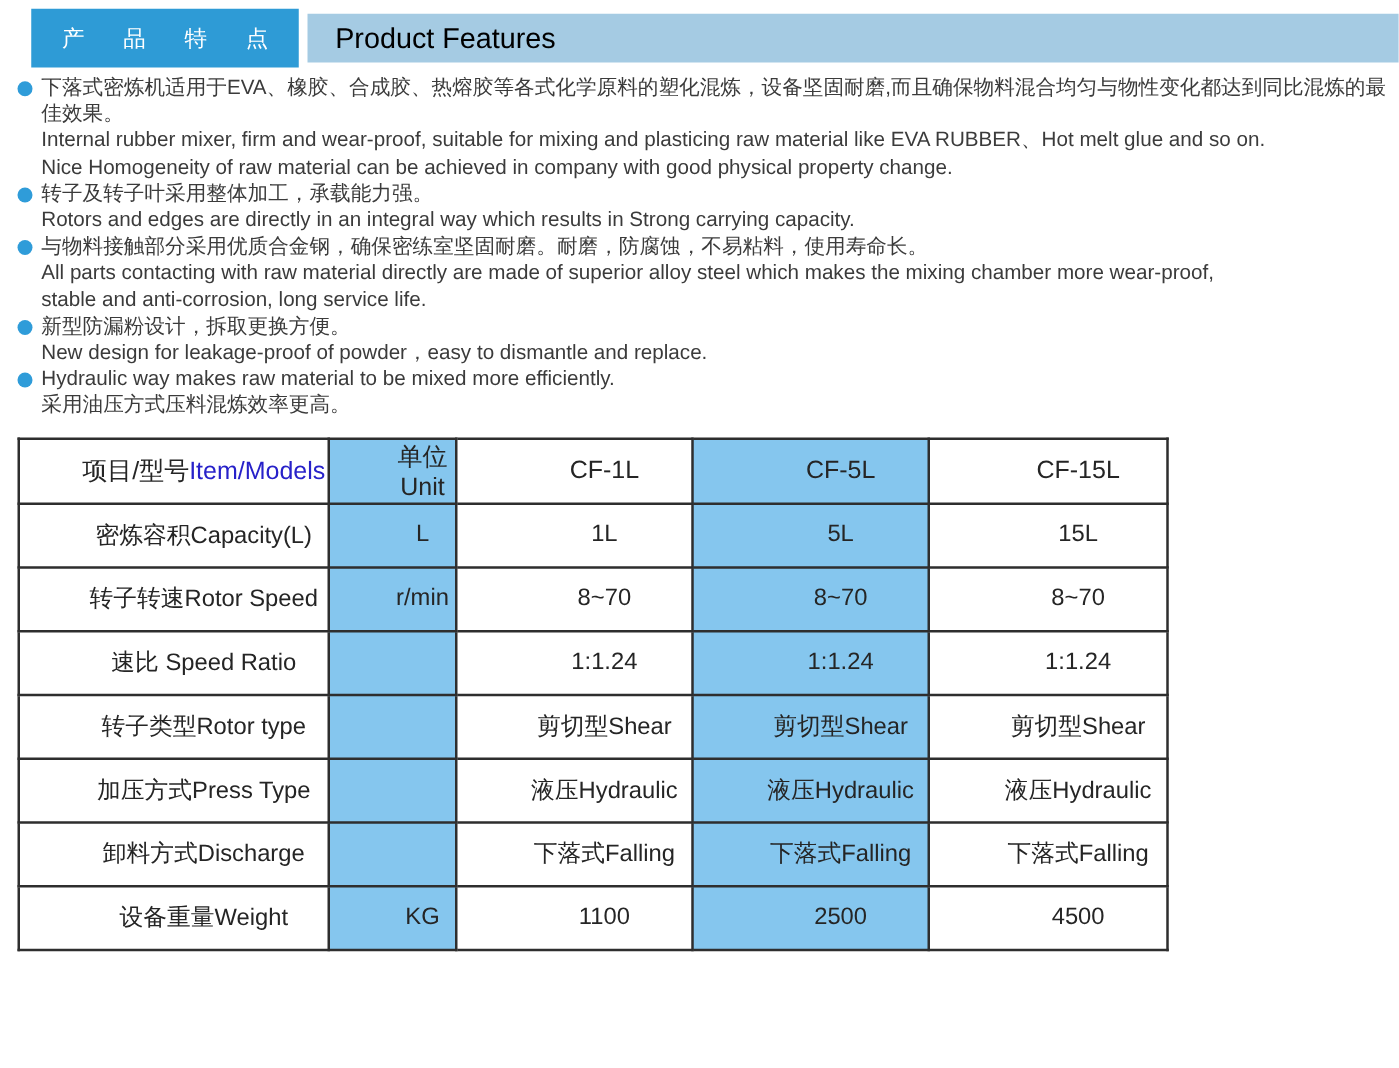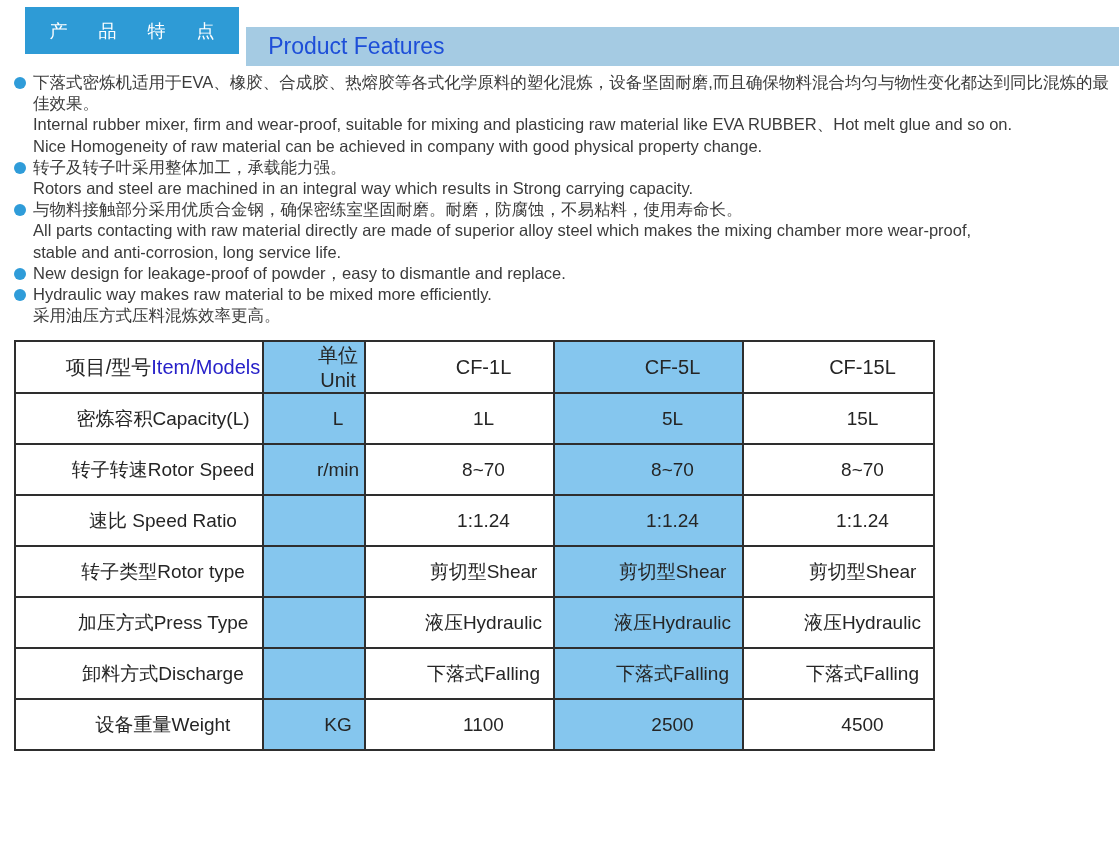--- a/index.html
+++ b/index.html
@@ -15,23 +15,23 @@
 
   
   .banner{display:flex;align-items:flex-start;margin:7px 0 0 25px;}
   .title-cn-box{
     width:222px;height:47px;background:var(--title-cn-bg,#2E9BD6);
     display:flex;align-items:center;justify-content:center;
     color:#ffffff;font-size:18px;letter-spacing:13px;padding-left:13px;
   }
   .title-en-box{
     width:906px;height:39px;background:var(--title-en-bg,#A5CBE3);
-    margin-left:7px;margin-top:20px;
+    margin-left:7px;margin-top:4px;
     display:flex;align-items:center;
-    color:#1d4ed8;font-size:23px;padding-left:22px;
+    color:#000000;font-size:23px;padding-left:22px;
   }
 
   
   .features{margin:6px 0 0 14px;width:1102px;list-style:none;}
   .feature{position:relative;padding-left:19px;}
   .bullet-dot{
     position:absolute;left:0;top:5px;width:12px;height:12px;border-radius:50%;
     background:var(--bullet,#2F9CD9);
   }
   .line{font-size:16.5px;line-height:21.2px;color:#3b3b3b;}
@@ -68,30 +68,31 @@
 <ul class="features">
   <li class="feature">
     <span class="bullet-dot"></span>
     <div class="line">下落式密炼机适用于EVA、橡胶、合成胶、热熔胶等各式化学原料的塑化混炼，设备坚固耐磨,而且确保物料混合均匀与物性变化都达到同比混炼的最佳效果。</div>
     <div class="line">Internal rubber mixer, firm and wear-proof, suitable for mixing and plasticing raw material like EVA RUBBER、Hot melt glue and so on.</div>
     <div class="line">Nice Homogeneity of raw material can be achieved in company with good physical property change.</div>
   </li>
   <li class="feature">
     <span class="bullet-dot"></span>
     <div class="line">转子及转子叶采用整体加工，承载能力强。</div>
-    <div class="line">Rotors and steel are machined in an integral way which results in Strong carrying capacity.</div>
+    <div class="line">Rotors and edges are directly in an integral way which results in Strong carrying capacity.</div>
   </li>
   <li class="feature">
     <span class="bullet-dot"></span>
     <div class="line">与物料接触部分采用优质合金钢，确保密练室坚固耐磨。耐磨，防腐蚀，不易粘料，使用寿命长。</div>
     <div class="line">All parts contacting with raw material directly are made of superior alloy steel which makes the mixing chamber more wear-proof,</div>
     <div class="line">stable and anti-corrosion, long service life.</div>
   </li>
   <li class="feature">
     <span class="bullet-dot"></span>
+    <div class="line">新型防漏粉设计，拆取更换方便。</div>
     <div class="line">New design for leakage-proof of powder，easy to dismantle and replace.</div>
   </li>
   <li class="feature">
     <span class="bullet-dot"></span>
     <div class="line">Hydraulic way makes raw material to be mixed more efficiently.</div>
     <div class="line">采用油压方式压料混炼效率更高。</div>
   </li>
 </ul>
 
 <table class="spec">

